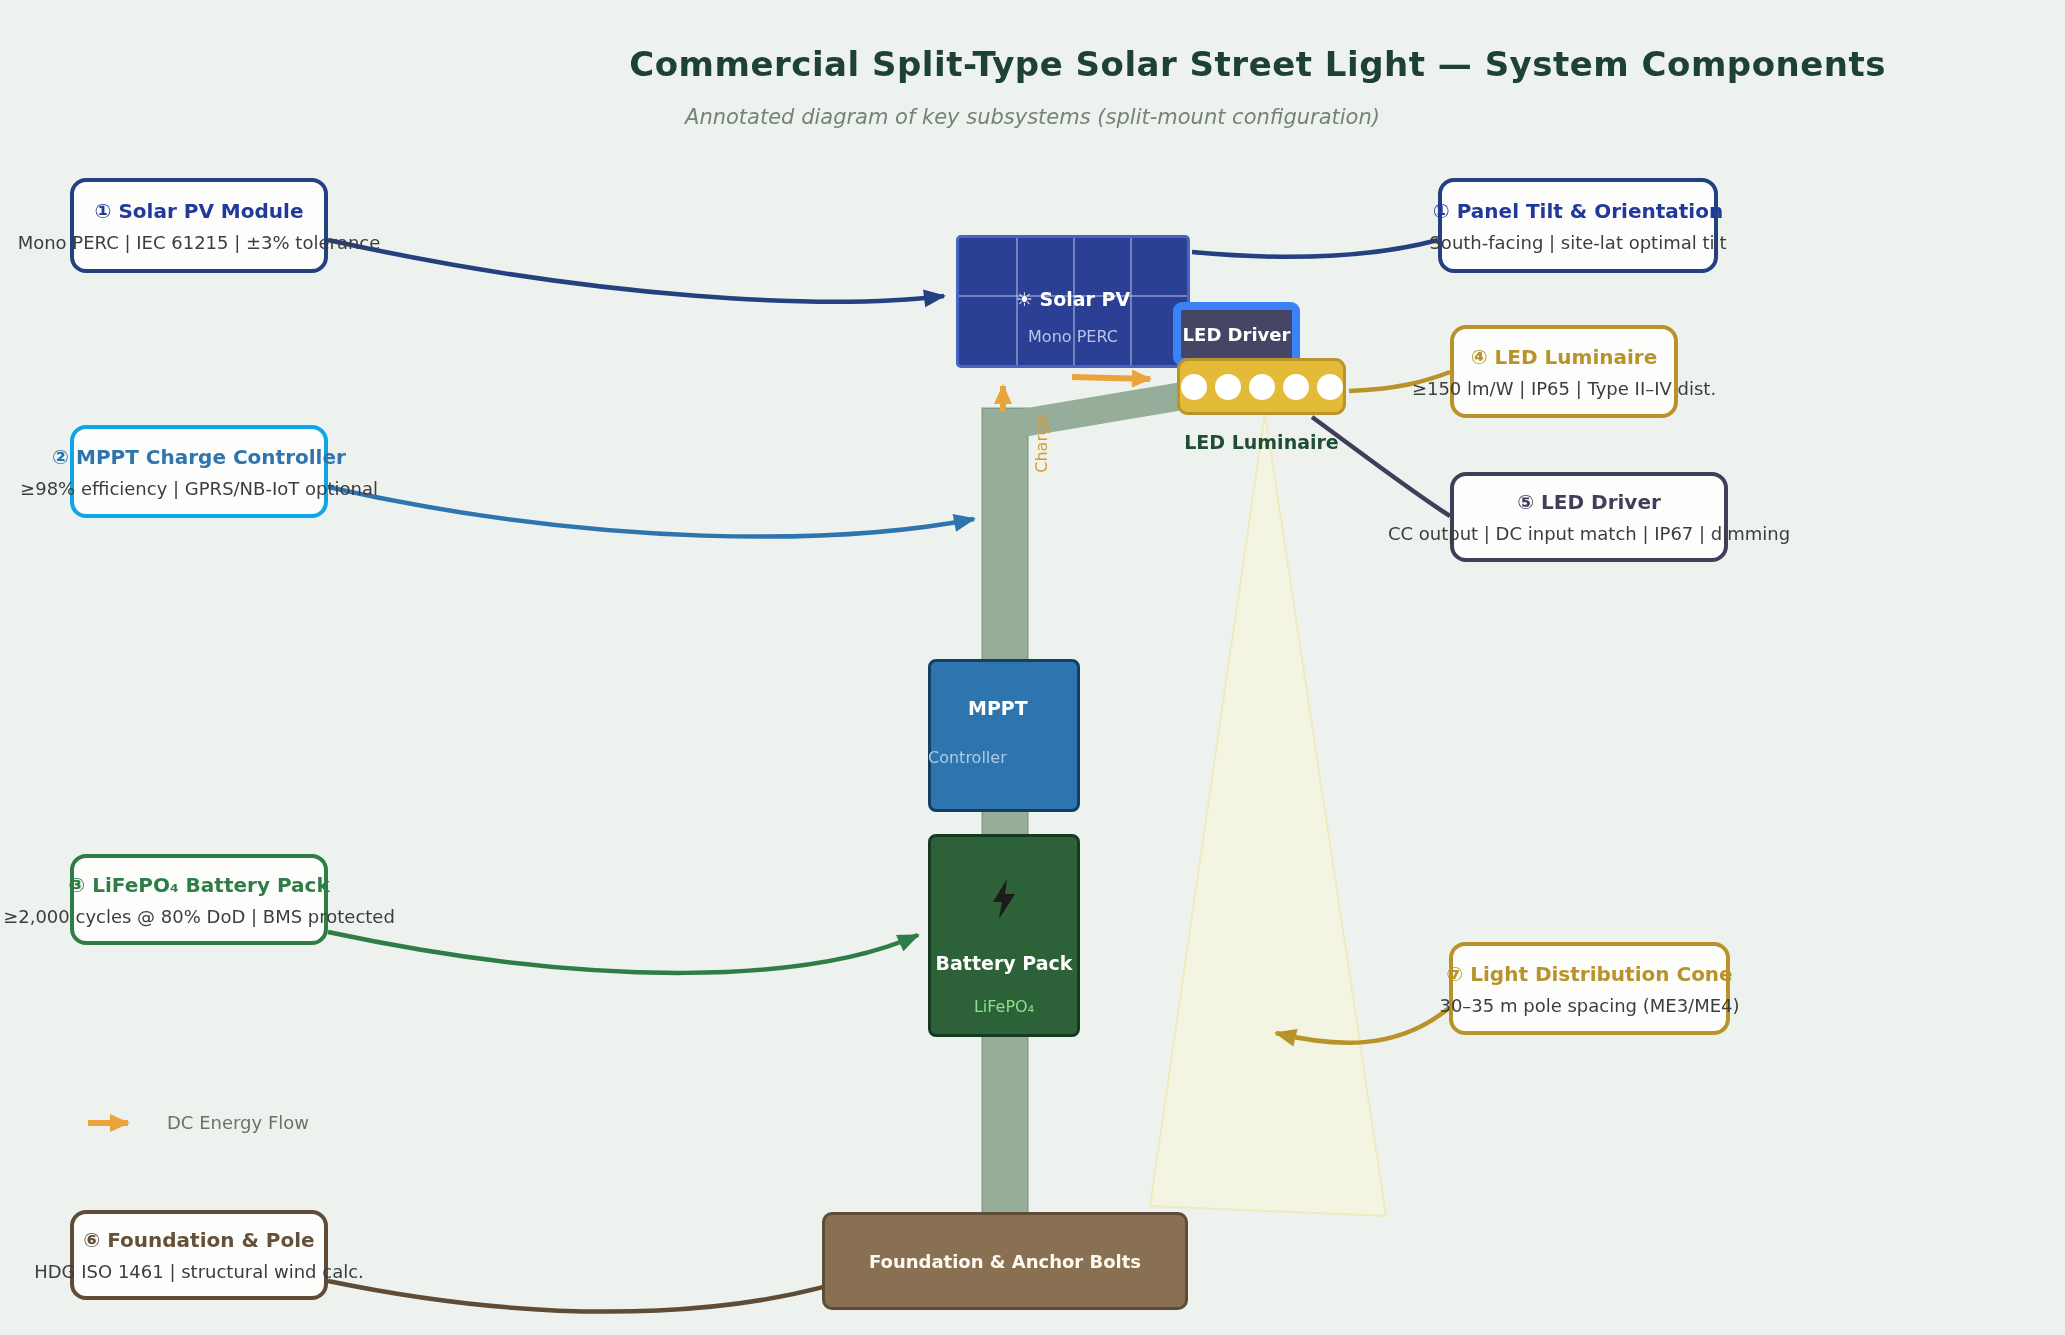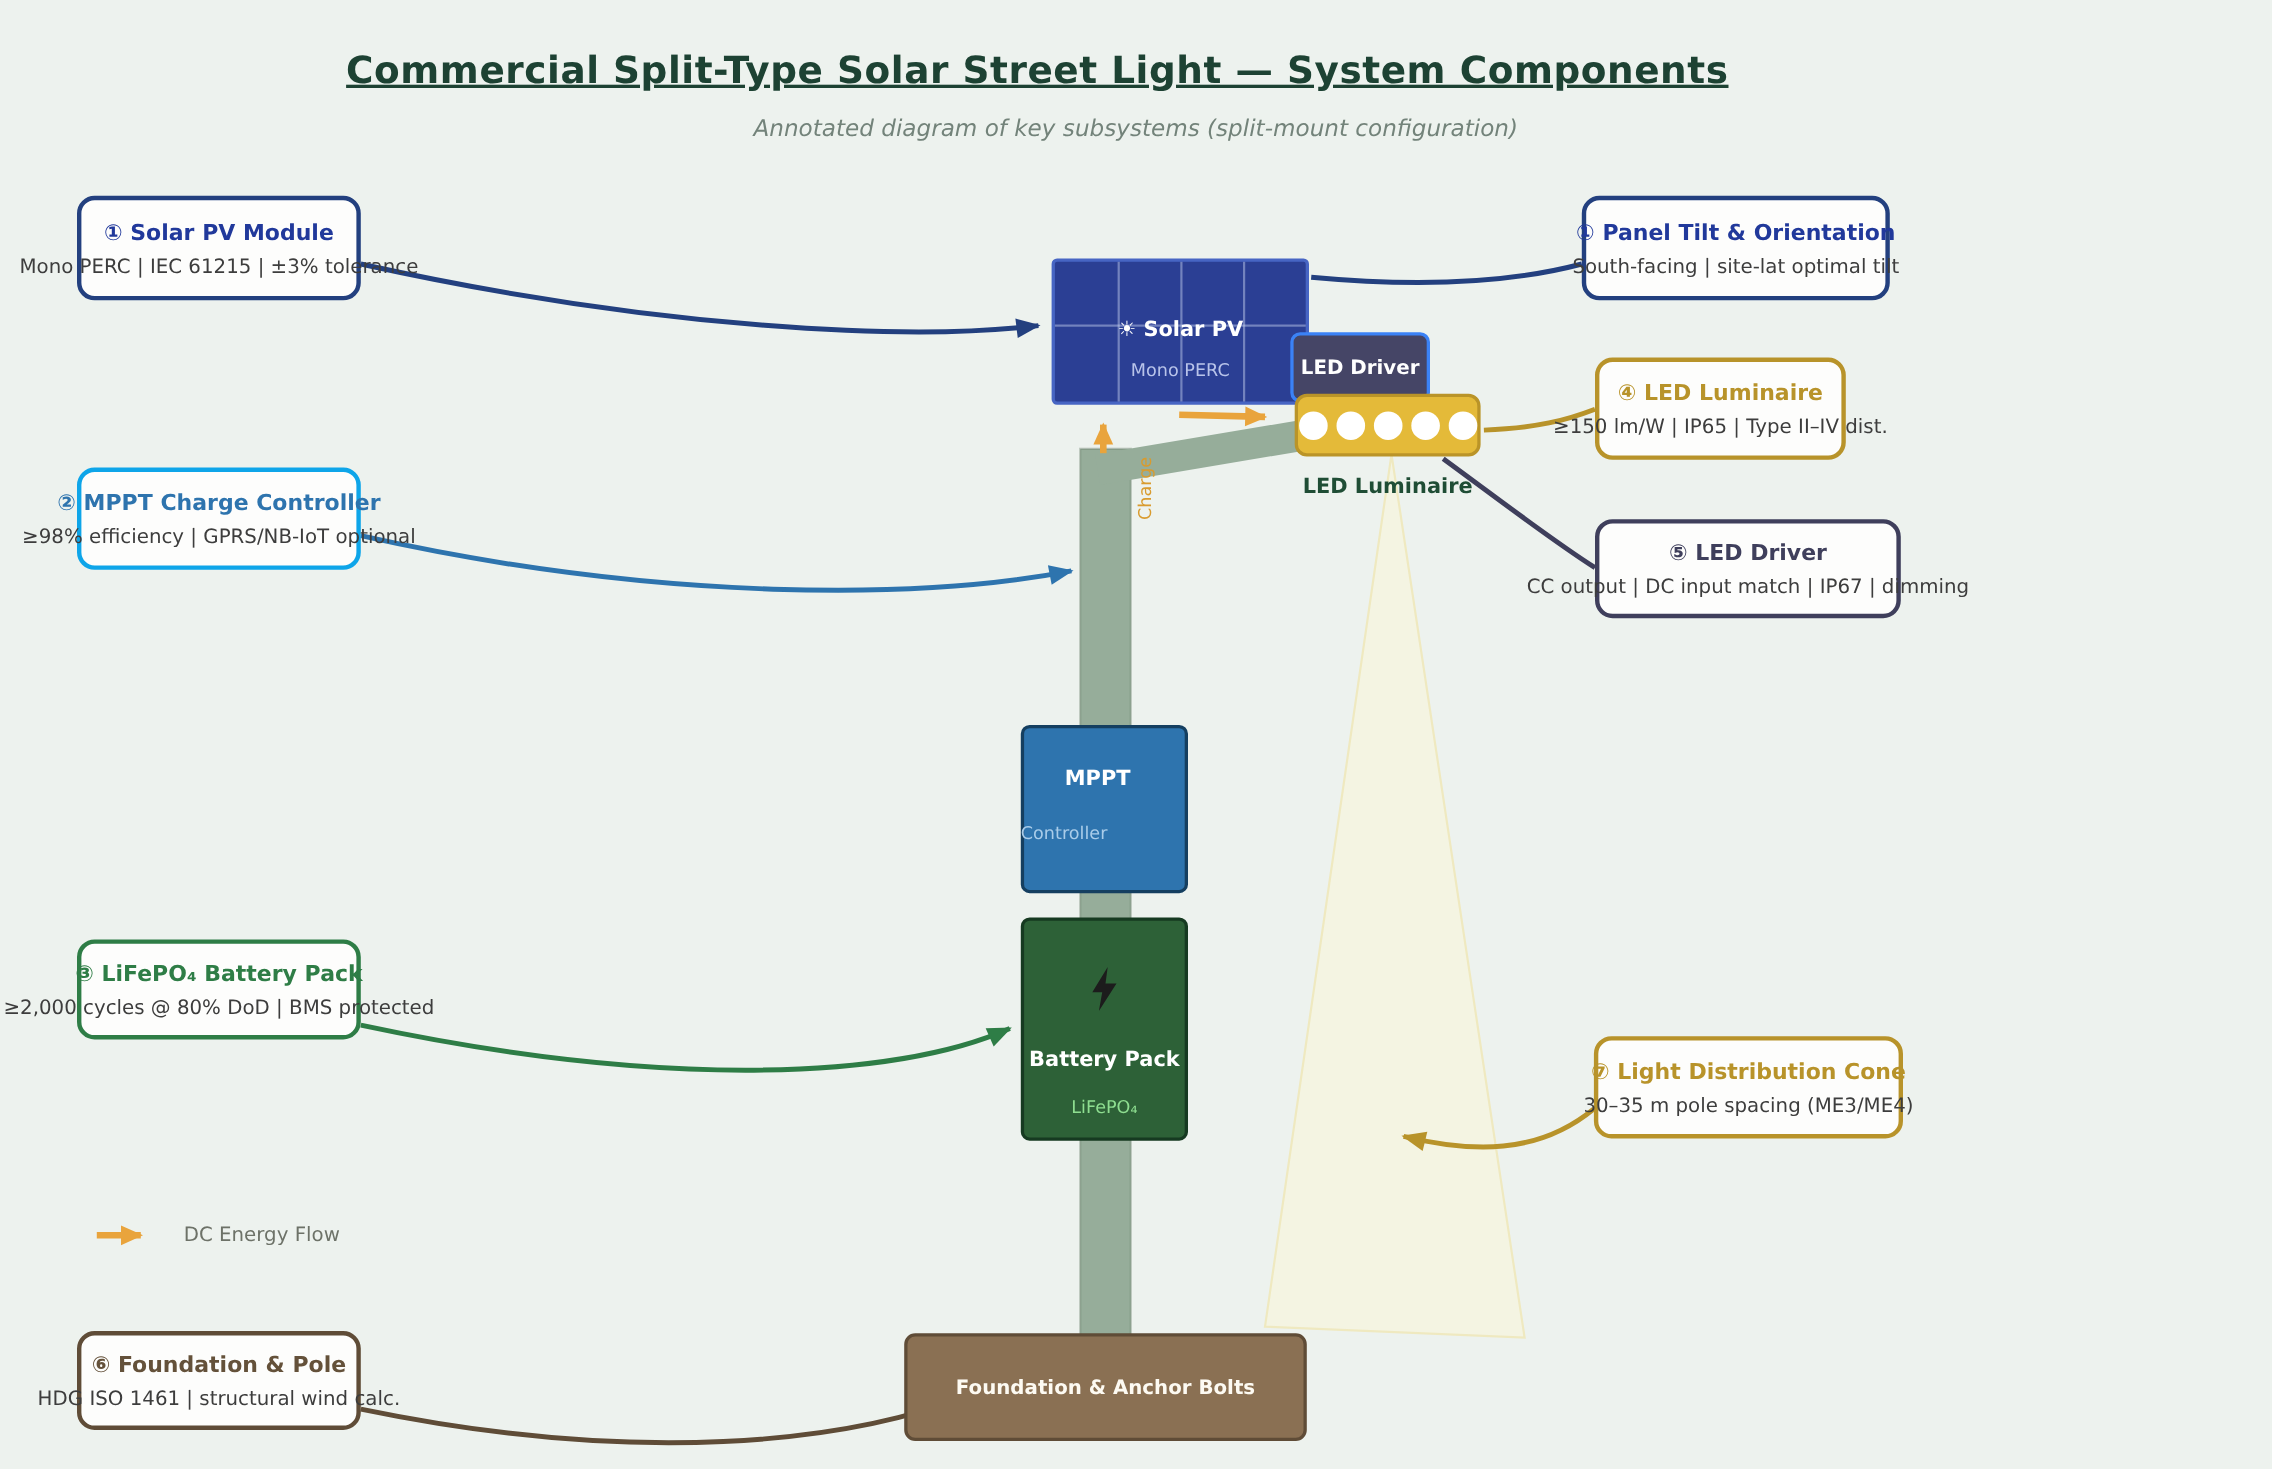--- a/index.html
+++ b/index.html
@@ -1,38 +1,38 @@
 <!DOCTYPE html>
 <html><head>
 <meta charset="utf-8">
 <style>
   html,body{margin:0;padding:0;background:#edf2ee;}
   #canvas{position:relative;width:2065px;height:1335px;background:#edf2ee;
           font-family:"DejaVu Sans","Liberation Sans",sans-serif;overflow:hidden;}
   .abs{position:absolute;}
-  #page-title{left:0;top:44px;width:1886px;text-align:center;font-size:34px;font-weight:bold;color:#1d4233;letter-spacing:.5px;text-decoration:underline;}
+  #page-title{left:0;top:44px;width:1886px;text-align:right;font-size:34px;font-weight:bold;color:#1d4233;letter-spacing:.5px;}
   #page-subtitle{left:0;top:105px;width:2065px;text-align:center;font-size:21px;font-style:italic;color:#73837a;}
   svg.layer{position:absolute;left:0;top:0;}
   
   .callout{position:absolute;background:#fdfdfc;border-radius:16px;display:flex;flex-direction:column;
            justify-content:center;align-items:center;gap:9px;box-sizing:border-box;}
   .callout .co-title{font-size:20px;font-weight:bold;white-space:nowrap;}
   .callout .co-spec{font-size:18px;color:#3d3d3d;white-space:nowrap;}
   .co-navy{border:4px solid #23407f;}  .co-navy .co-title{color:#21399b;}
   .co-steel{border:4px solid #0ea5e9;} .co-steel .co-title{color:#2e74ae;}
   .co-green{border:4px solid #2e7d46;} .co-green .co-title{color:#2e7d46;}
   .co-gold{border:4px solid #b8932a;}  .co-gold .co-title{color:#b8932a;}
   .co-slate{border:4px solid #3f3f5c;} .co-slate .co-title{color:#3f3f5c;}
   .co-brown{border:4px solid #5f4c37;} .co-brown .co-title{color:#64513a;}
   
   .panel{left:956px;top:235px;width:234px;height:133px;background:#2b3f94;border:3px solid #4765c3;border-radius:5px;box-sizing:border-box;}
   .panel .gline{position:absolute;background:rgba(205,216,242,.45);}
   .panel-title{left:956px;top:288px;width:234px;text-align:center;font-size:19px;font-weight:bold;color:#ffffff;}
   .panel-sub{left:956px;top:327px;width:234px;text-align:center;font-size:16px;color:#b9c4ea;}
-  .driver{left:1173px;top:302px;width:127px;height:64px;background:#454566;border:3px solid #3b82f6;border-radius:9px;
+  .driver{left:1173px;top:302px;width:127px;height:64px;background:#454566;border:8px solid #3b82f6;border-radius:9px;
           display:flex;align-items:center;justify-content:center;box-sizing:border-box;}
   .driver span{font-size:18px;font-weight:bold;color:#fff;white-space:nowrap;}
   .lum{left:1177px;top:358px;width:169px;height:57px;background:#e4ba39;border:3px solid #ba9428;border-radius:11px;
        display:flex;align-items:center;justify-content:center;gap:8px;box-sizing:border-box;}
   .lum .dot{width:26px;height:26px;border-radius:50%;background:#ffffff;}
   .lum-label{left:1177px;top:431px;width:169px;text-align:center;font-size:19px;font-weight:bold;color:#1f4d35;white-space:nowrap;}
   .mppt{left:928px;top:659px;width:152px;height:153px;background:#2e74ae;border:3px solid#153f60;border-radius:8px;box-sizing:border-box;}
   .mppt-t{left:928px;top:697px;width:140px;font-size:19px;font-weight:bold;color:#fff;margin-left:40px;}
   .mppt-s{left:928px;top:748px;width:152px;text-align:left;font-size:16px;color:#a9cce9;}
   .batt{left:928px;top:834px;width:152px;height:203px;background:#2d6137;border:3px solid #163a21;border-radius:8px;box-sizing:border-box;}

